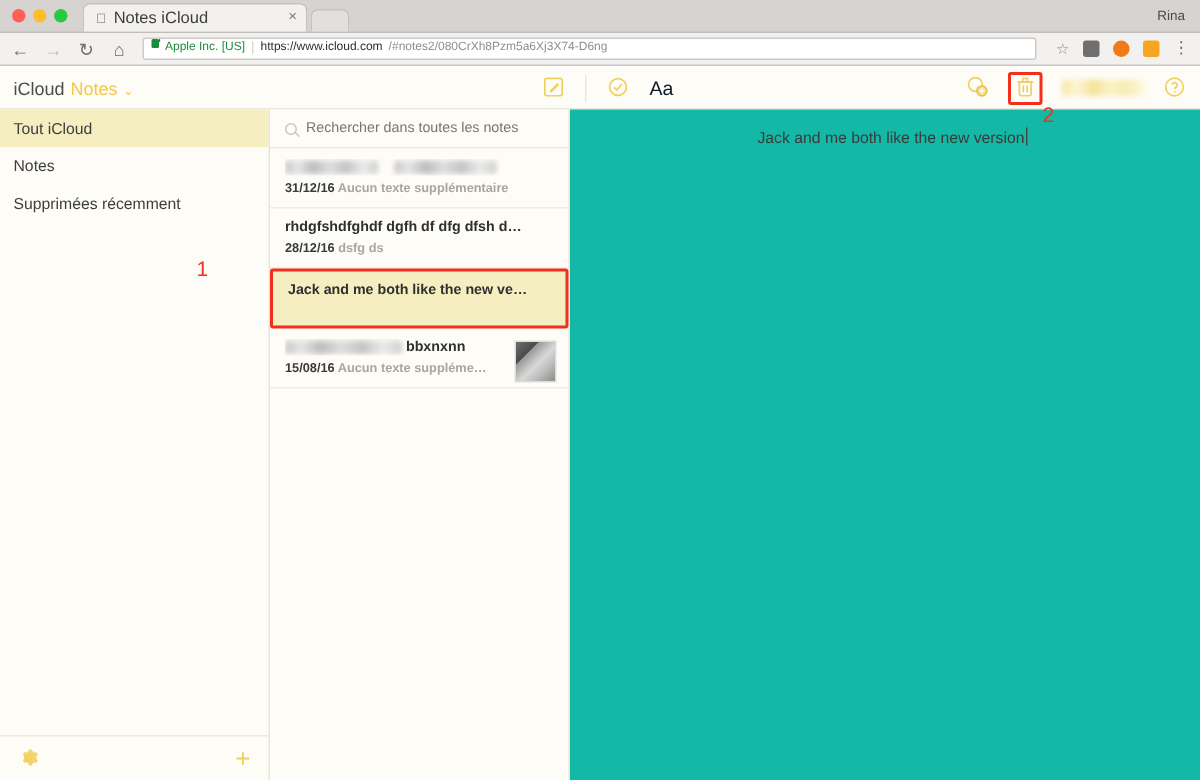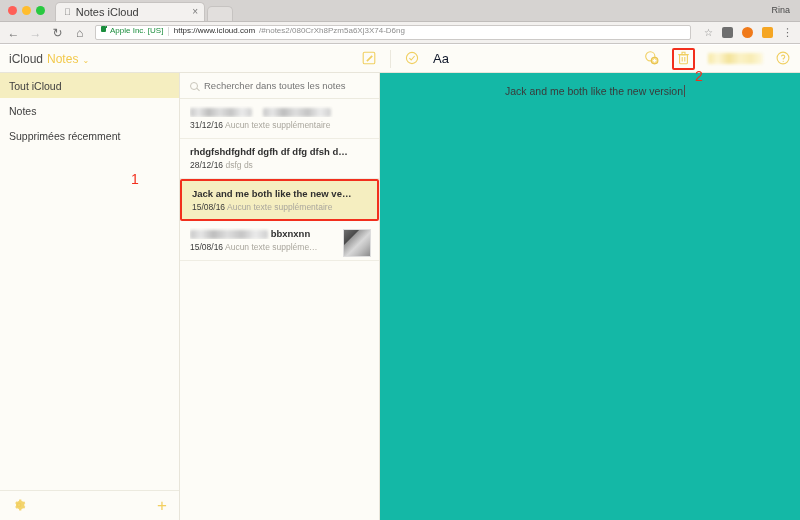--- a/index.html
+++ b/index.html
@@ -142,21 +142,21 @@
     color: #9b9890; width: 100%;
   }
   .note {
     padding: 7px 10px 7px 10px; border-bottom: 1px solid #efede3;
     position: relative; min-height: 40px;
   }
   .note.selected {
     background: #f5eec0; border: 2px solid #f22f1d; border-radius: 2px;
   }
   .note-title { font-size: 9.5px; font-weight: bold; color: #2f2f2f; white-space: nowrap; overflow: hidden; }
-  .note-sub { font-size: 8.5px; color: #3a3a3a; margin-top: 3px; white-space: nowrap; overflow: hidden; }
+  .note-sub { font-size: 8.5px; color: #3a3a3a; margin-top: 3px; white-space: nowrap; overflow: hidden; font-weight: bold; }
   .note-date { color: #3a3a3a; }
   .note-extra { color: #a9a69d; }
   .blurline {
     height: 9px; border-radius: 2px; display: inline-block; vertical-align: middle;
     background: linear-gradient(90deg,#c8c8c8 0%,#e6e6e6 14%,#bdbdbd 30%,#dedede 48%,#c4c4c4 66%,#ebebeb 84%,#cfcfcf 100%);
     filter: blur(1.7px);
   }
   .thumb {
     position: absolute; right: 8px; top: 8px; width: 28px; height: 28px;
     background:
@@ -319,24 +319,20 @@
         <div class="note">
           <div class="note-title">rhdgfshdfghdf dgfh df dfg dfsh d…</div>
           <div class="note-sub">
             <span class="note-date">28/12/16</span>
             <span class="note-extra">dsfg ds</span>
           </div>
         </div>
 
         <div class="note selected">
           <div class="note-title">Jack and me both like the new ve…</div>
-          <div class="note-sub">
-            <span class="note-date">15/08/16</span>
-            <span class="note-extra">Aucun texte supplémentaire</span>
-          </div>
         </div>
 
         <div class="note">
           <div class="note-title">
             <span class="blurline" style="width:78px"></span>
             <span>bbxnxnn</span>
           </div>
           <div class="note-sub">
             <span class="note-date">15/08/16</span>
             <span class="note-extra">Aucun texte suppléme…</span>

